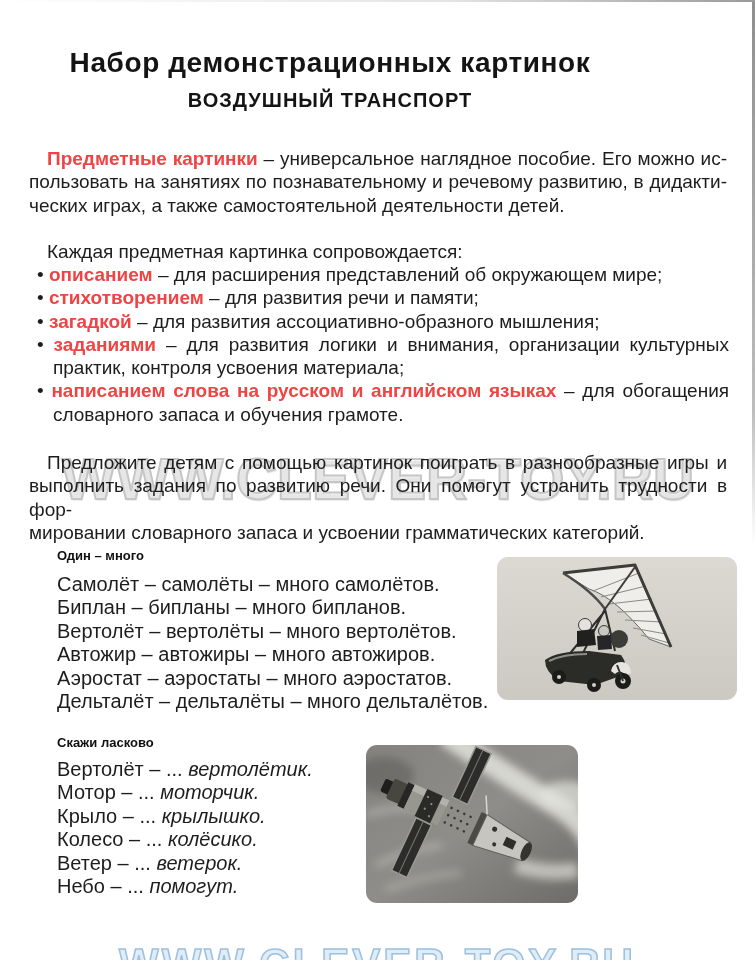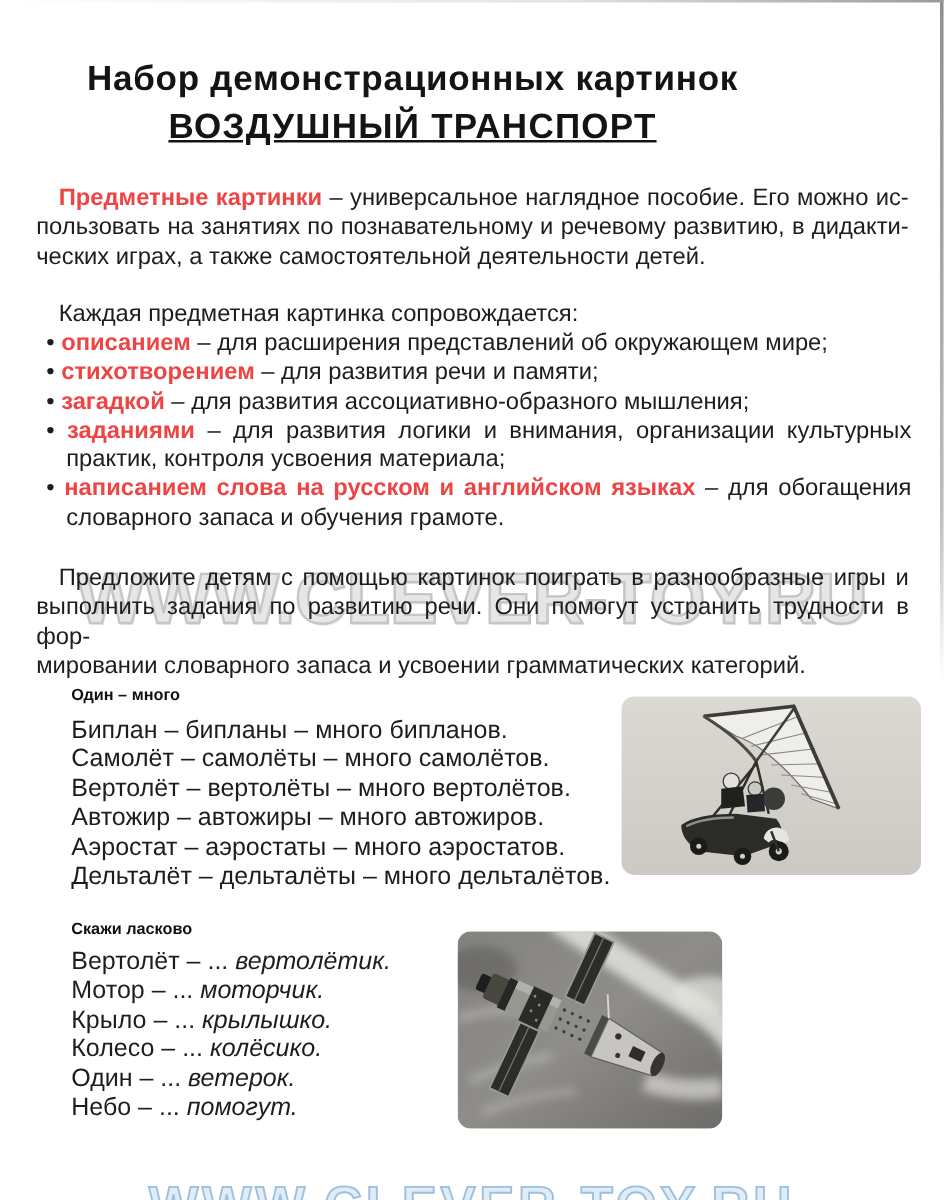--- a/index.html
+++ b/index.html
@@ -15,21 +15,21 @@
 
   
   #edge-right { right:0; top:0; width:3px; height:545px;
     background:linear-gradient(#8f8f8f,#bdbdbd 75%,rgba(200,200,200,0)); }
   #edge-top { top:0; left:0; width:755px; height:2px;
     background:linear-gradient(90deg,rgba(230,230,230,.0),#e3e3e3 60%,#9a9a9a); }
 
   
   #title { top:44px; left:0; width:660px; text-align:center; color:#141414; font-weight:bold; }
   #title .t1 { font-size:28px; line-height:38px; letter-spacing:.6px; }
-  #title .t2 { font-size:28px; line-height:37px; letter-spacing:1px;text-decoration:underline; }
+  #title .t2 { font-size:20px; line-height:37px; letter-spacing:1px; }
 
   
   .body-text { font-size:19px; line-height:23.3px; color:#1d1d1d; }
   .jl { text-align:justify; text-align-last:justify; }
   .ind { padding-left:18px; }
   b { color:#ef4444; }
 
   #intro { top:147px; left:29px; width:698px; }
   #accomp-heading { top:240px; left:29px; width:698px; }
 
@@ -102,22 +102,22 @@
 
 <div class="abs body-text" id="games">
   <div class="jl ind">Предложите детям с помощью картинок поиграть в разнообразные игры и</div>
   <div class="jl">выполнить задания по развитию речи. Они помогут устранить трудности в фор-</div>
   <div>мировании словарного запаса и усвоении грамматических категорий.</div>
 </div>
 
 <div class="abs" id="one-many">
   <div class="sect-h">Один – много</div>
   <div class="sect-lines">
+    <div>Самолёт – самолёты – много самолётов.</div>
     <div>Биплан – бипланы – много бипланов.</div>
-    <div>Самолёт – самолёты – много самолётов.</div>
     <div>Вертолёт – вертолёты – много вертолётов.</div>
     <div>Автожир – автожиры – много автожиров.</div>
     <div>Аэростат – аэростаты – много аэростатов.</div>
     <div>Дельталёт – дельталёты – много дельталётов.</div>
   </div>
 </div>
 
 <div class="abs photo" id="photo1">
   <svg viewBox="0 0 240 143" width="240" height="143" xmlns="http://www.w3.org/2000/svg">
     <defs>
@@ -163,21 +163,21 @@
   </svg>
 </div>
 
 <div class="abs" id="say">
   <div class="sect-h">Скажи ласково</div>
   <div class="sect-lines">
     <div><span>Вертолёт – ...</span> <i>вертолётик.</i></div>
     <div><span>Мотор – ...</span> <i>моторчик.</i></div>
     <div><span>Крыло – ...</span> <i>крылышко.</i></div>
     <div><span>Колесо – ...</span> <i>колёсико.</i></div>
-    <div><span>Один – ...</span> <i>ветерок.</i></div>
+    <div><span>Ветер – ...</span> <i>ветерок.</i></div>
     <div><span>Небо – ...</span> <i>помогут.</i></div>
   </div>
 </div>
 
 <div class="abs photo" id="photo2">
   <svg viewBox="0 0 212 158" width="212" height="158" xmlns="http://www.w3.org/2000/svg">
     <defs>
       <linearGradient id="earth1" x1="0" y1="0" x2="1" y2="1">
         <stop offset="0" stop-color="#84837f"></stop>
           <stop offset=".5" stop-color="#8e8d89"></stop>

